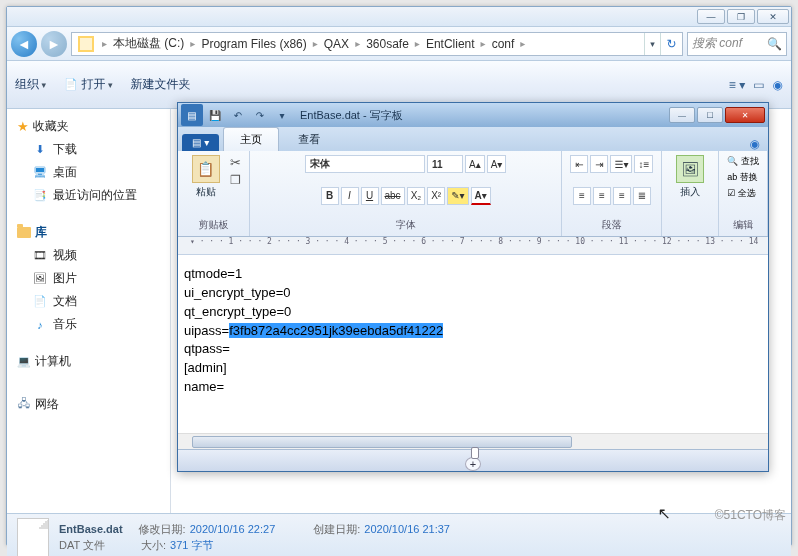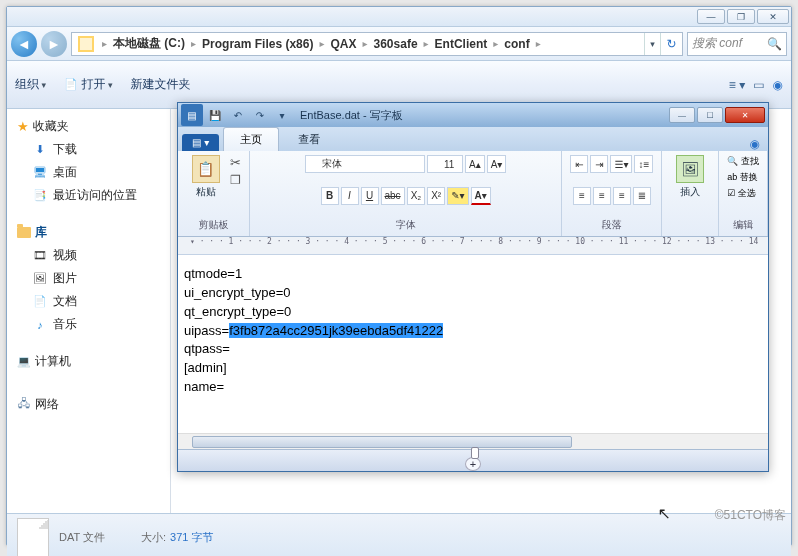--- a/index.html
+++ b/index.html
@@ -13,21 +13,21 @@
 .win-btn { width: 28px; border: 1px solid #a0b4c8; background: linear-gradient(#f8fafd,#e2ecf8); margin: 2px 2px 2px 0; font-size: 9px; display: flex; align-items: center; justify-content: center; color: #3a556f; border-radius: 2px; }
 .win-close { width: 32px; }
 
 
 .navbar { height: 34px; background: linear-gradient(#f5f9fe,#e2ecf8); display: flex; align-items: center; border-bottom: 1px solid #b8cce0; padding: 0 4px; gap: 4px; }
 .nav-circle { width: 26px; height: 26px; border-radius: 50%; background: radial-gradient(circle at 30% 30%, #7fc1ef,#2b7fc9); display: flex; align-items: center; justify-content: center; color: #fff; font-size: 14px; }
 .nav-circle.dim { background: radial-gradient(circle at 30% 30%, #b8d4ea,#8ab0ce); }
 .addrbar { flex: 1; height: 24px; background: #fff; border: 1px solid #aabcd0; display: flex; align-items: center; font-size: 12px; color: #333; padding-left: 2px; overflow: hidden; }
 .addr-ico { width: 16px; height: 16px; background: #ffd56a; margin: 0 4px; position: relative; }
 .addr-ico::before { content:''; position:absolute; left:2px; top:2px; right:2px; bottom:2px; background:#fff3d0; }
-.crumb { padding: 0 2px; white-space: nowrap; font-weight: bold; }
+.crumb { padding: 0 2px; white-space: nowrap; }
 .crumb-sep { color:#999; padding: 0 4px; font-size:10px; }
 .addr-drop { width: 16px; height: 22px; border-left: 1px solid #cdd; display:flex; align-items:center; justify-content:center; color:#456; font-size:9px; }
 .addr-ref { width: 22px; height: 22px; border-left:1px solid #cdd; display:flex; align-items:center; justify-content:center; color:#2a72c8; font-size:12px; }
 .searchbox { width: 100px; height: 24px; background:#fff; border:1px solid #aabcd0; display:flex; align-items:center; font-size:12px; color:#888; padding:0 4px; font-style:italic; }
 .searchbox .mag { margin-left:auto; color:#2a72c8; font-style:normal; }
 
 
 .toolbar { height: 48px; background: linear-gradient(#f9fcff,#e8effa 50%,#dce6f4); display:flex; align-items:center; border-bottom:1px solid #b8cce0; font-size:12px; color:#1f3b61; padding:0 8px; gap:18px; }
 .toolbar .drop::after { content:' ▾'; font-size:9px; color:#456; }
 .tool-right { margin-left:auto; display:flex; gap:8px; color:#3a638f; }
@@ -74,21 +74,21 @@
 .wp-tab { padding:4px 16px; background: linear-gradient(#fbfdff,#eaf1fa); border:1px solid #a8bcd4; border-bottom:none; border-radius:3px 3px 0 0; margin-right:2px; }
 .wp-tab.inact { background:transparent; border-color:transparent; color:#234; }
 
 .wp-ribbon { height:86px; background: linear-gradient(#f7fafd,#e5edf8); border-bottom:1px solid #a8bcd4; display:flex; font-size:10px; }
 .rib-group { border-right:1px solid #c3d2e5; padding:4px 8px; display:flex; flex-direction:column; align-items:center; justify-content:space-between; }
 .rib-label { color:#556; font-size:10px; }
 .rib-big { display:flex; flex-direction:column; align-items:center; gap:2px; color:#234; width:40px; }
 .rib-bigico { width:28px; height:28px; background:#f3e4b8; border:1px solid #d6b973; display:flex; align-items:center; justify-content:center; font-size:14px; }
 .rib-row { display:flex; gap:2px; align-items:center; }
 .rib-row > * { border:1px solid #c3d2e5; background:#fff; padding:1px 3px; height:18px; display:inline-flex; align-items:center; justify-content:center; min-width:18px; color:#333; }
-.rib-sel { min-width:60px; justify-content:flex-start; padding-left:16px; }
+.rib-sel { min-width:60px; justify-content:flex-start; padding-left:4px;font-weight:bold; }
 .rib-col { display:flex; flex-direction:column; gap:3px; }
 .rib-mini { font-size:9px; }
 .rib-highlight{ background:#ffea7a; }
 
 .wp-ruler { height:18px; background:#eef2f7; border-bottom:1px solid #c3d2e5; position:relative; font-size:8px; color:#667; overflow:hidden; padding-left:12px; letter-spacing:0; white-space:nowrap; font-family:Consolas,monospace; }
 
 .wp-doc { flex:1; background:#fff; padding:10px 6px; font-family:"宋体","SimSun",monospace; font-size:13px; color:#000; line-height:1.45; overflow:hidden; position:relative; }
 .hl { background:#3399ff; color:#000000; }
 
 .wp-status { height:22px; background:linear-gradient(#e8eef8,#cdd9ec); border-top:1px solid #a8bcd4; display:flex; align-items:center; justify-content:flex-end; padding:0 8px; font-size:11px; color:#334; gap:6px;flex-direction:column; }
@@ -199,20 +199,29 @@
           <span class="sb-ico" style="color:#5a7da0">🖧</span>
           <span>网络</span>
         </div>
     </div>
     <div class="content"></div>
   </div>
 
   <div class="statusbar">
     <div class="file-thumb"></div>
     <div class="stat-main">
+      <div class="stat-row">
+        <b>EntBase.dat</b>
+        <span style="width:8px"></span>
+        <span class="stat-label">修改日期:</span>
+        <span class="stat-val">2020/10/16 22:27</span>
+        <span style="width:30px"></span>
+        <span class="stat-label">创建日期:</span>
+        <span class="stat-val">2020/10/16 21:37</span>
+      </div>
       <div class="stat-row">
         <span class="stat-label">DAT 文件</span>
         <span style="width:28px"></span>
         <span class="stat-label">大小:</span>
         <span class="stat-val">371 字节</span>
       </div>
     </div>
   </div>
 
   <span class="cursor-arrow">↖</span>

